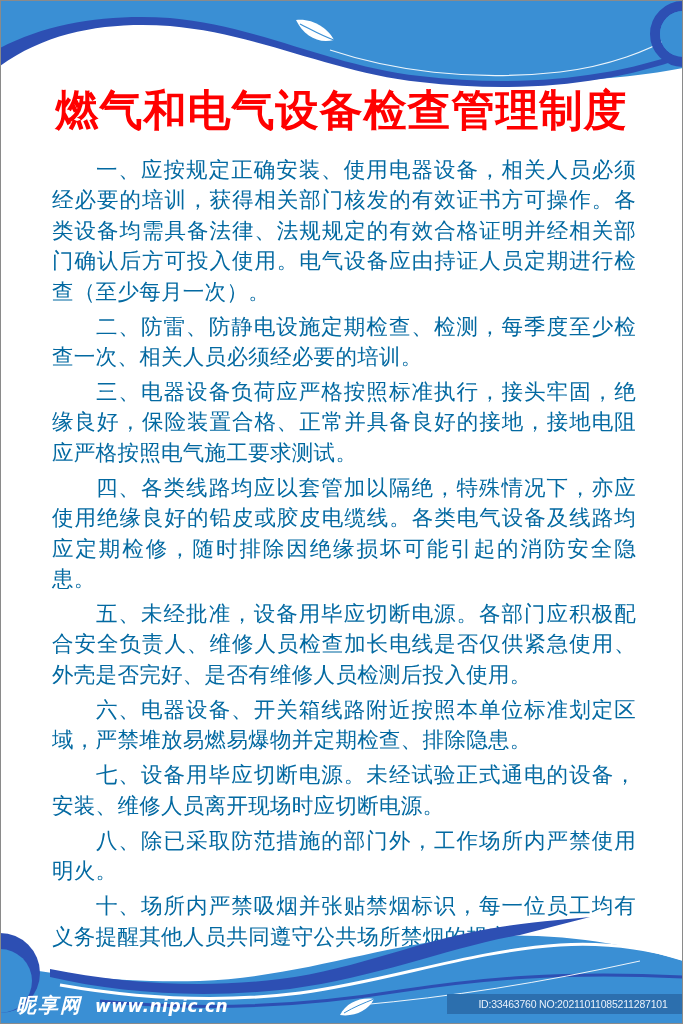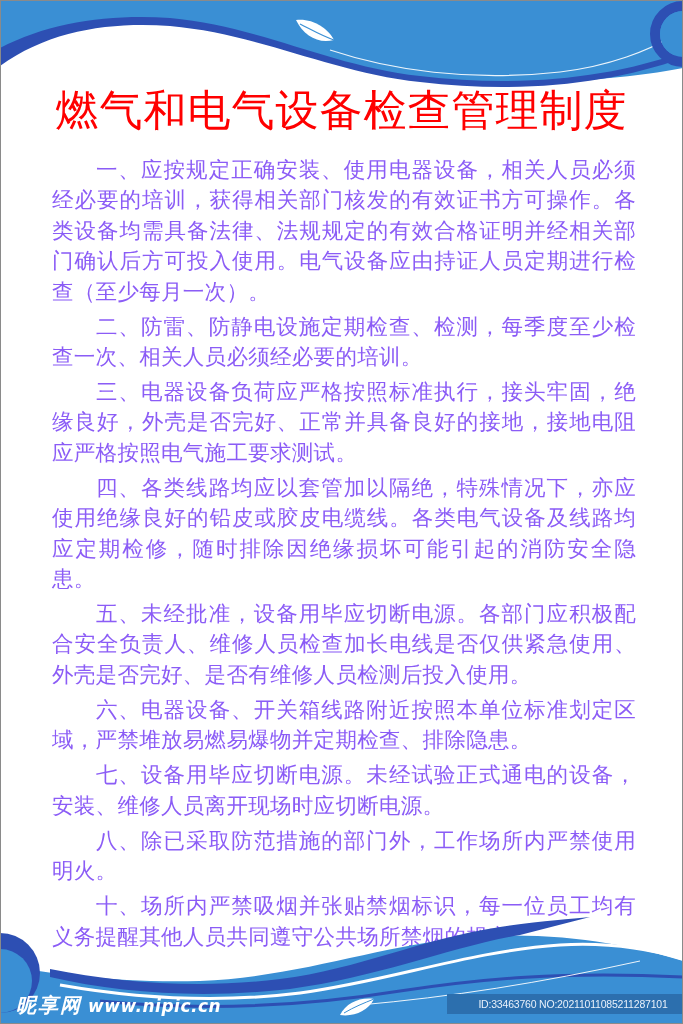--- a/index.html
+++ b/index.html
@@ -7,34 +7,34 @@
       width: 683px; height: 1024px; overflow: hidden; position: relative;
       background: #ffffff;
       font-family: "DejaVu Sans", "Liberation Sans", sans-serif;
     }
     .poster { position: absolute; left: 0; top: 0; width: 683px; height: 1024px; overflow: hidden; background: #fff; }
     .deco { position: absolute; left: 0; width: 683px; }
     .deco-top { top: 0; height: 110px; }
     .deco-bottom { top: 905px; height: 119px; }
     .title {
       position: absolute; left: 0; top: 82px; width: 683px; text-align: center;
-      font-family: "DejaVu Sans", sans-serif; font-weight: normal;
+      font-family: "DejaVu Sans", sans-serif; font-weight: bold;
       font-size: 43px; letter-spacing: 1px; color: #ff0000; line-height: 56px;
     }
     .body-text {
       position: absolute; left: 52px; top: 155px; width: 584px;
-      font-size: 21.5px; line-height: 30.4px; color: #8b5cf6;
+      font-size: 21.5px; line-height: 30.4px; color: #0369a1;
       letter-spacing: 0.3px;
     }
     .para { margin: 0 0 4.6px 0; text-indent: 44px; text-align: justify; }
     .watermark {
       position: absolute; left: 16px; top: 992px; color: #ffffff;
       font-style: italic; font-weight: bold; font-size: 17px; letter-spacing: 0.5px;
     }
-    .watermark .logo { font-size: 20px; margin-right: 6px; letter-spacing: 2px; }
+    .watermark .logo { font-size: 20px; margin-right: 13px; letter-spacing: 2px; }
     .image-id {
       position: absolute; left: 447px; top: 994px; width: 252px; height: 20px;
       background: #2c6fae; color: #e8f1fb; font-size: 10.5px; line-height: 20px;
       text-align: center; font-family: "Liberation Sans", sans-serif; letter-spacing: -0.2px;
     }
     .frame { position: absolute; left: 0; top: 0; width: 681px; height: 1022px; border: 1px solid #8a8a8a; pointer-events: none; }
   </style>
 </head>
 <body>
 
@@ -52,21 +52,21 @@
       <circle cx="683" cy="34" r="28" fill="none" stroke="#2d4fb3" stroke-width="10"></circle>
       <circle cx="683" cy="34" r="23" fill="#3a8fd4"></circle>
     </g>
   </svg>
 
   <div class="title">燃气和电气设备检查管理制度</div>
 
   <div class="body-text">
     <p class="para">一、应按规定正确安装、使用电器设备，相关人员必须经必要的培训，获得相关部门核发的有效证书方可操作。各类设备均需具备法律、法规规定的有效合格证明并经相关部门确认后方可投入使用。电气设备应由持证人员定期进行检查（至少每月一次）。</p>
     <p class="para">二、防雷、防静电设施定期检查、检测，每季度至少检查一次、相关人员必须经必要的培训。</p>
-    <p class="para">三、电器设备负荷应严格按照标准执行，接头牢固，绝缘良好，外壳是否完好、正常并具备良好的接地，接地电阻应严格按照电气施工要求测试。</p>
+    <p class="para">三、电器设备负荷应严格按照标准执行，接头牢固，绝缘良好，保险装置合格、正常并具备良好的接地，接地电阻应严格按照电气施工要求测试。</p>
     <p class="para">四、各类线路均应以套管加以隔绝，特殊情况下，亦应使用绝缘良好的铅皮或胶皮电缆线。各类电气设备及线路均应定期检修，随时排除因绝缘损坏可能引起的消防安全隐患。</p>
     <p class="para">五、未经批准，设备用毕应切断电源。各部门应积极配合安全负责人、维修人员检查加长电线是否仅供紧急使用、外壳是否完好、是否有维修人员检测后投入使用。</p>
     <p class="para">六、电器设备、开关箱线路附近按照本单位标准划定区域，严禁堆放易燃易爆物并定期检查、排除隐患。</p>
     <p class="para">七、设备用毕应切断电源。未经试验正式通电的设备，安装、维修人员离开现场时应切断电源。</p>
     <p class="para">八、除已采取防范措施的部门外，工作场所内严禁使用明火。</p>
     <p class="para">十、场所内严禁吸烟并张贴禁烟标识，每一位员工均有义务提醒其他人员共同遵守公共场所禁烟的规定。</p>
   </div>
 
   <svg class="deco deco-bottom" viewBox="0 0 683 119" preserveAspectRatio="none">
     <path d="M0,60 C60,70 120,78 200,76 C300,72 380,40 470,32 C560,26 630,40 683,56 V119 H0 Z" fill="#3a8fd4"></path>

